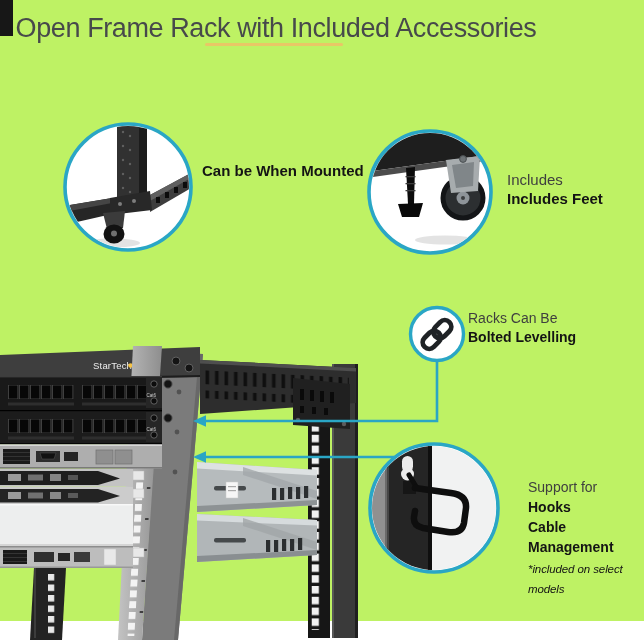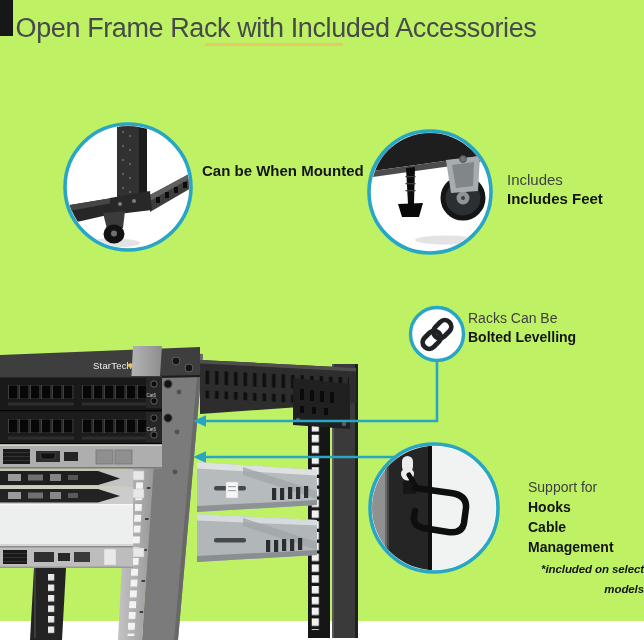--- a/index.html
+++ b/index.html
@@ -9,21 +9,21 @@
   .page-title{position:absolute;left:0;top:13px;width:552px;text-align:center;
     font-size:27px;letter-spacing:-0.4px;color:#47494b;white-space:nowrap;}
   .gold-underline{position:absolute;left:205px;top:43px;width:138px;height:3px;
     background:#E8C766;border-radius:2px;}
   .co{position:absolute;font-size:15px;line-height:19px;color:#3f3f3f;}
   .co b{color:#141414;}
   .co1{left:202px;top:161px;}
   .co2{left:507px;top:170px;}
   .co3{left:468px;top:309px;font-size:14px;line-height:18.5px;}
   .co4{left:528px;top:477px;font-size:14px;line-height:20px;}
-  .fn{font-size:11.5px;font-style:italic;font-weight:bold;letter-spacing:-0.1px;margin-top:2px;color:#141414;text-align:right;}
+  .fn{font-size:11.5px;font-style:italic;font-weight:normal;letter-spacing:-0.1px;margin-top:2px;color:#141414;}
   svg.canvas{position:absolute;left:0;top:0;}
 </style>
 </head>
 <body>
 
 <div class="stage">
 
   <div class="corner-bar"></div>
   <div class="page-title">Open Frame Rack with Included Accessories</div>
   <div class="gold-underline"></div>

